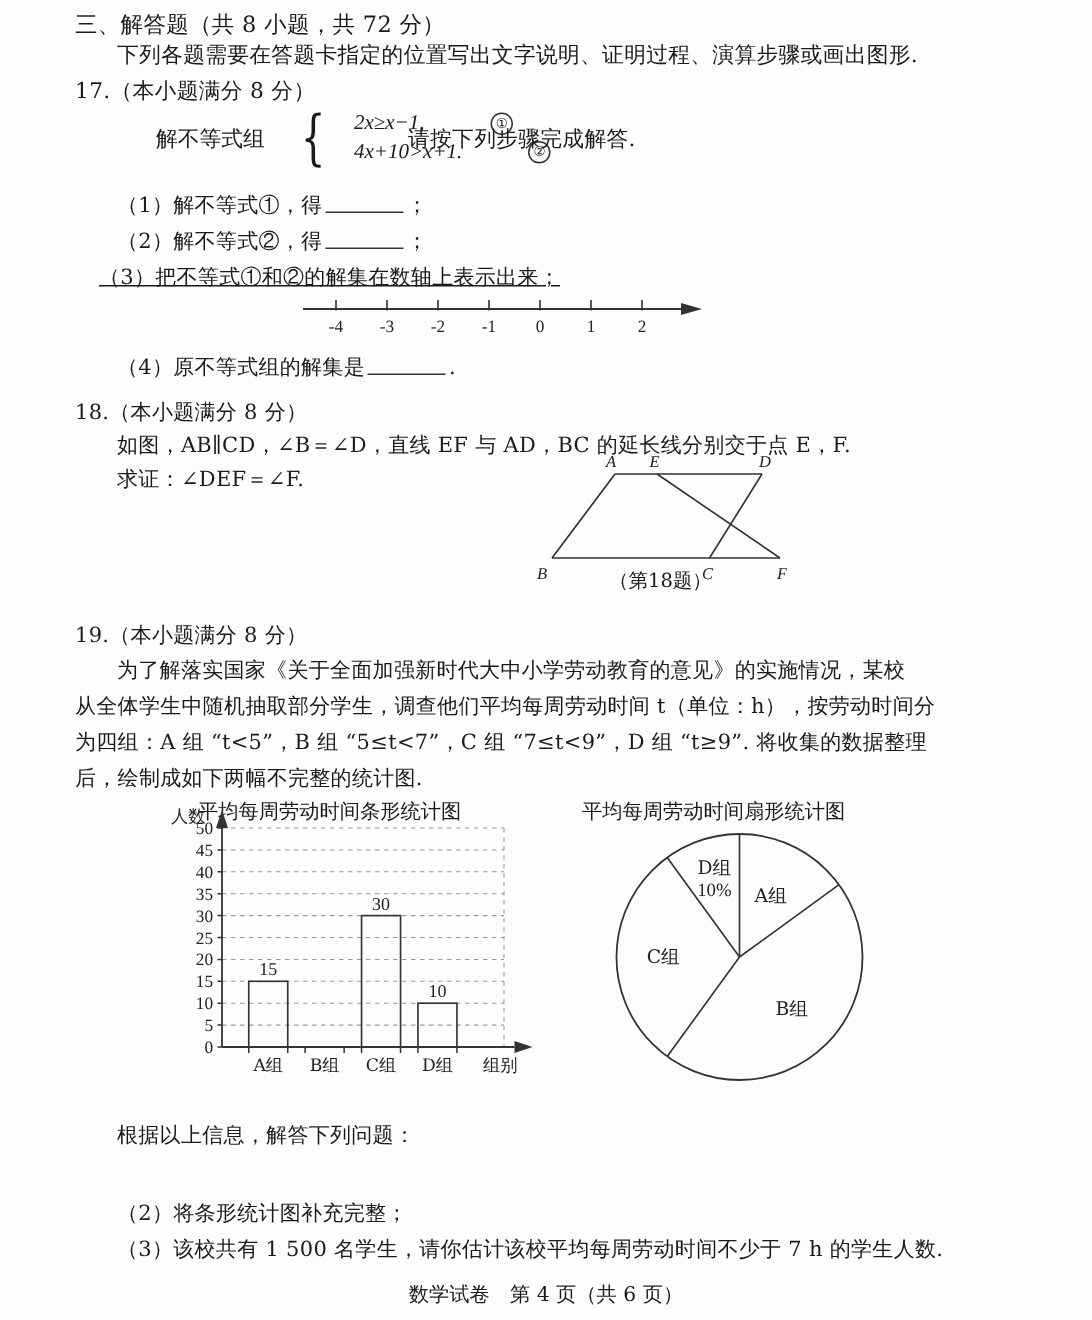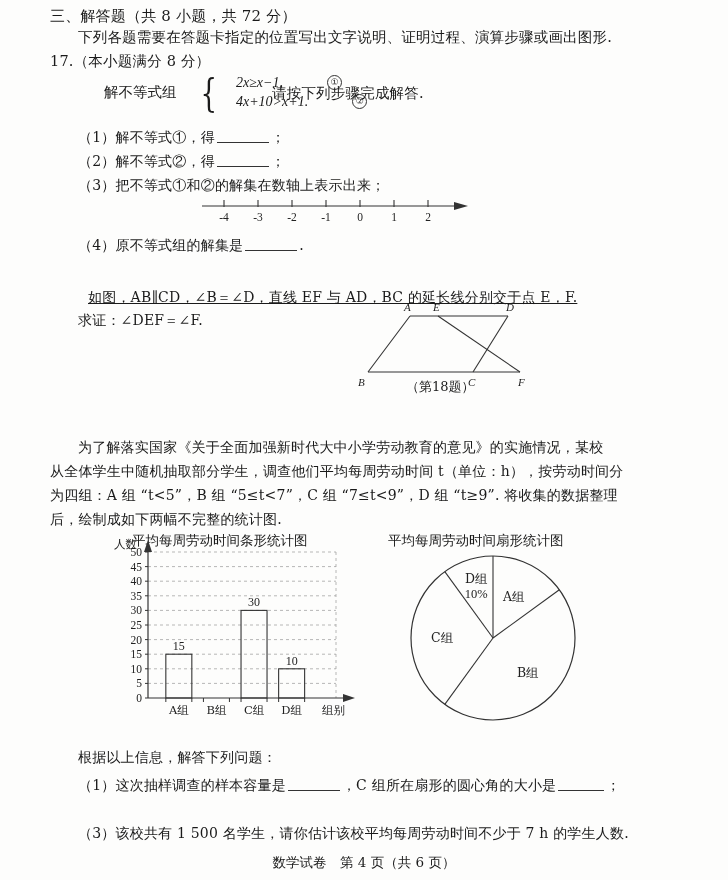--- a/index.html
+++ b/index.html
@@ -68,37 +68,37 @@
     line-height: 12px;
     text-align: center;
     font-style: normal;
     margin-left: 44px;
     font-family: "Liberation Sans", sans-serif;
   }
   #q17-follow { position: absolute; left: 272px; top: 84px; font-size: 14.5px; }
 
   #q17-1 { left: 78px; top: 128px; }
   #q17-2 { left: 78px; top: 152px; }
-  #q17-3 { left: 78px; top: 176px; }
+  #q17-3 { left: 66px; top: 176px; text-decoration: underline; }
   #q17-4 { left: 78px; top: 236px; }
   .blank-u {
     display: inline-block;
     border-bottom: 1px solid #333;
     width: 52px;
     height: 13px;
     margin: 0 2px -1px 2px;
   }
   .blank-u.short { width: 46px; }
 
   
   #numline { position: absolute; left: 196px; top: 194px; width: 280px; height: 34px; }
 
   
   #q18-head { left: 50px; top: 266px; }
-  #q18-l1   { left: 88px; top: 288px; text-decoration: underline; }
+  #q18-l1   { left: 78px; top: 288px; }
   #q18-l2   { left: 78px; top: 311px; }
   #q18-fig  { position: absolute; left: 340px; top: 300px; width: 205px; height: 96px; }
   #q18-cap  { position: absolute; left: 406px; top: 378px; font-size: 13px; }
 
   
   #q19-head { left: 50px; top: 415px; }
   #q19-p1 { left: 78px; top: 438px; }
   #q19-p2 { left: 50px; top: 462px; }
   #q19-p3 { left: 50px; top: 486px; }
   #q19-p4 { left: 50px; top: 510px; }
@@ -180,39 +180,41 @@
         <text x="198" y="27" font-size="11.5" text-anchor="middle" class="num">1</text>
         <line x1="232" y1="6" x2="232" y2="13" stroke="#333" stroke-width="1.1"></line>
         <text x="232" y="27" font-size="11.5" text-anchor="middle" class="num">2</text>
       </g>
   </svg>
 
   <div class="t cn" id="q17-4">
     <span>（4）原不等式组的解集是</span><span class="blank-u"></span><span>.</span>
   </div>
 
+  <div class="t cn" id="q18-head">18.（本小题满分 8 分）</div>
   <div class="t cn" id="q18-l1">如图，AB∥CD，∠B＝∠D，直线 EF 与 AD，BC 的延长线分别交于点 E，F.</div>
   <div class="t cn" id="q18-l2">求证：∠DEF＝∠F.</div>
 
   <svg id="q18-fig" viewBox="0 0 205 96">
 
     <line x1="70" y1="16" x2="168" y2="16" stroke="#333" stroke-width="1.1"></line>
     <line x1="70" y1="16" x2="28" y2="72" stroke="#333" stroke-width="1.1"></line>
     <line x1="28" y1="72" x2="180" y2="72" stroke="#333" stroke-width="1.1"></line>
     <line x1="168" y1="16" x2="133" y2="72" stroke="#333" stroke-width="1.1"></line>
     <line x1="98" y1="16" x2="180" y2="72" stroke="#333" stroke-width="1.1"></line>
     <text class="num" x="64" y="11" font-size="11" font-style="italic">A</text>
     <text class="num" x="93" y="11" font-size="11" font-style="italic">E</text>
     <text class="num" x="166" y="11" font-size="11" font-style="italic">D</text>
     <text class="num" x="18" y="86" font-size="11" font-style="italic">B</text>
     <text class="num" x="128" y="86" font-size="11" font-style="italic">C</text>
     <text class="num" x="178" y="86" font-size="11" font-style="italic">F</text>
   </svg>
   <div id="q18-cap" class="cn">（第18题）</div>
 
+  <div class="t cn" id="q19-head">19.（本小题满分 8 分）</div>
   <div class="t cn" id="q19-p2">从全体学生中随机抽取部分学生，调查他们平均每周劳动时间 t（单位：h），按劳动时间分</div>
   <div class="t cn" id="q19-p1">为了解落实国家《关于全面加强新时代大中小学劳动教育的意见》的实施情况，某校</div>
   <div class="t cn" id="q19-p3">为四组：A 组 “t&lt;5”，B 组 “5≤t&lt;7”，C 组 “7≤t&lt;9”，D 组 “t≥9”. 将收集的数据整理</div>
   <div class="t cn" id="q19-p4">后，绘制成如下两幅不完整的统计图.</div>
 
   <div id="bar-title" class="cn">平均每周劳动时间条形统计图</div>
   <svg id="barchart" viewBox="0 0 270 205">
     <g id="bar-grid">
         <line x1="48" y1="153.4" x2="236" y2="153.4" stroke="#999" stroke-width="0.7" stroke-dasharray="3,3"></line>
         <line x1="48" y1="138.8" x2="236" y2="138.8" stroke="#999" stroke-width="0.7" stroke-dasharray="3,3"></line>
@@ -293,19 +295,17 @@
     <g id="pie-labels">
         <text x="128.84724374804" y="71.08498040927014" font-size="12.5" text-anchor="middle">A组</text>
         <text x="142.78965363437814" y="146.78965363437814" font-size="12.5" text-anchor="middle">B组</text>
         <text x="57.160000000000004" y="112" font-size="12.5" text-anchor="middle">C组</text>
         <text x="91.27600026442784" y="52.52882133810628" font-size="12.5" text-anchor="middle">D组</text>
         <text x="91.27600026442784" y="67.52882133810628" font-size="12.5" text-anchor="middle" class="num">10%</text>
       </g>
   </svg>
 
   <div class="t cn" id="q19-ask">根据以上信息，解答下列问题：</div>
-  <div class="t cn" id="q19-q1">
-    <span>（1）这次抽样调查的样本容量是</span><span class="blank-u"></span><span>，C 组所在扇形的圆心角的大小是</span><span class="blank-u short"></span><span>；</span>
-  </div>
+  <div class="t cn" id="q19-q2">（2）将条形统计图补充完整；</div>
   <div class="t cn" id="q19-q3">（3）该校共有 1 500 名学生，请你估计该校平均每周劳动时间不少于 7 h 的学生人数.</div>
 
   <div class="cn" id="footer">数学试卷　第 4 页（共 6 页）</div>
 </div>
 
 </body></html>

